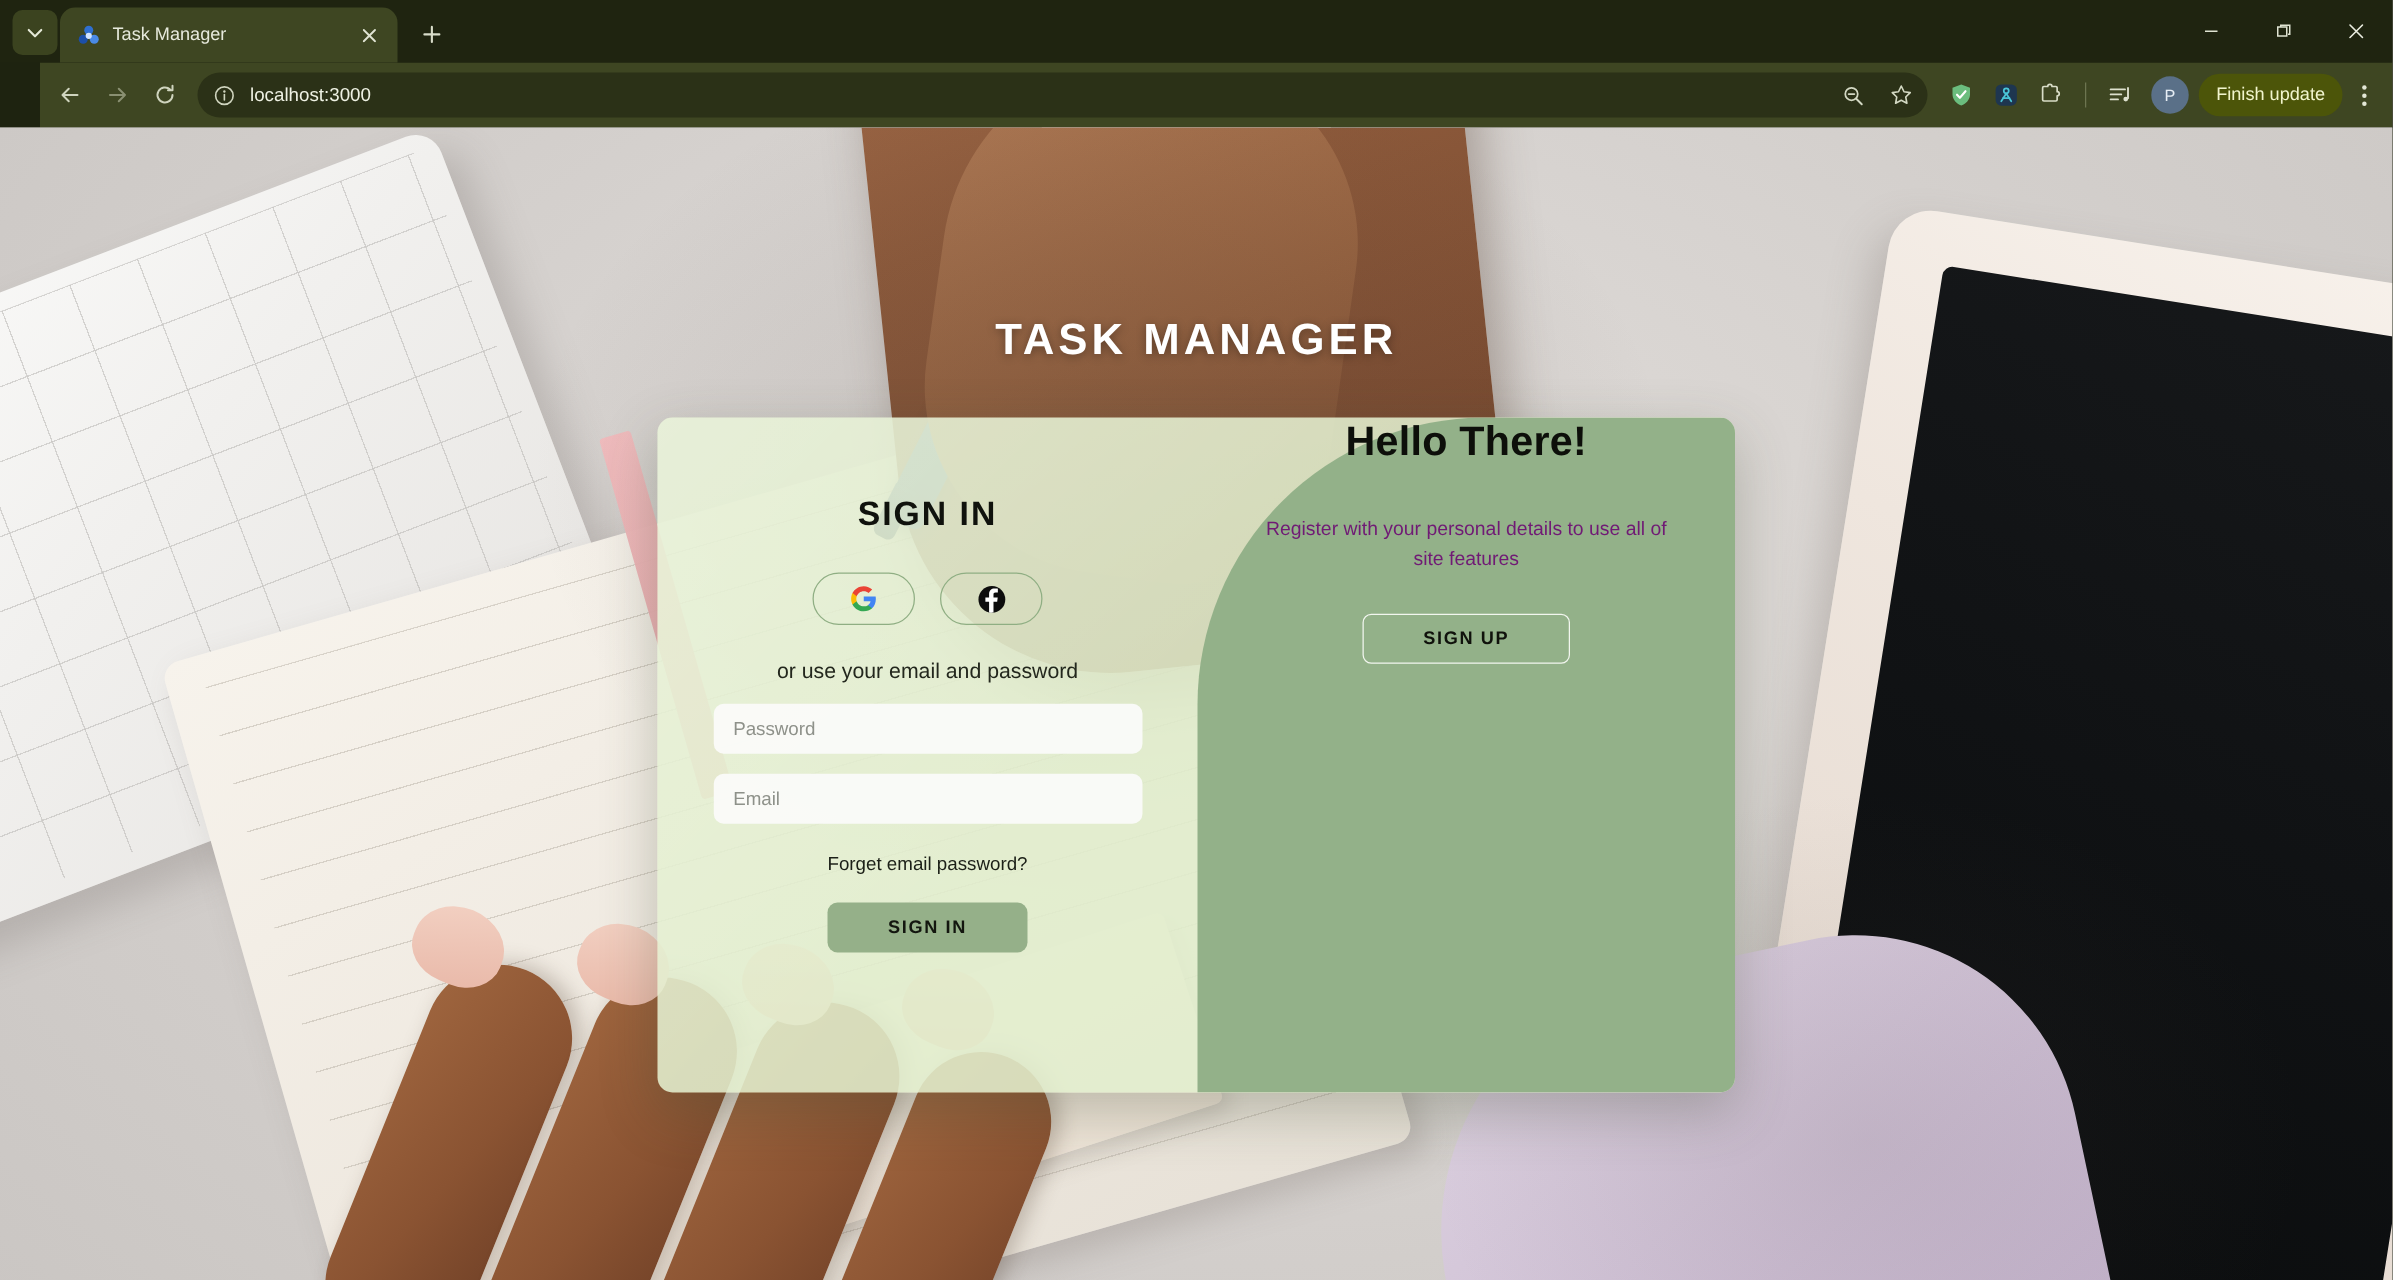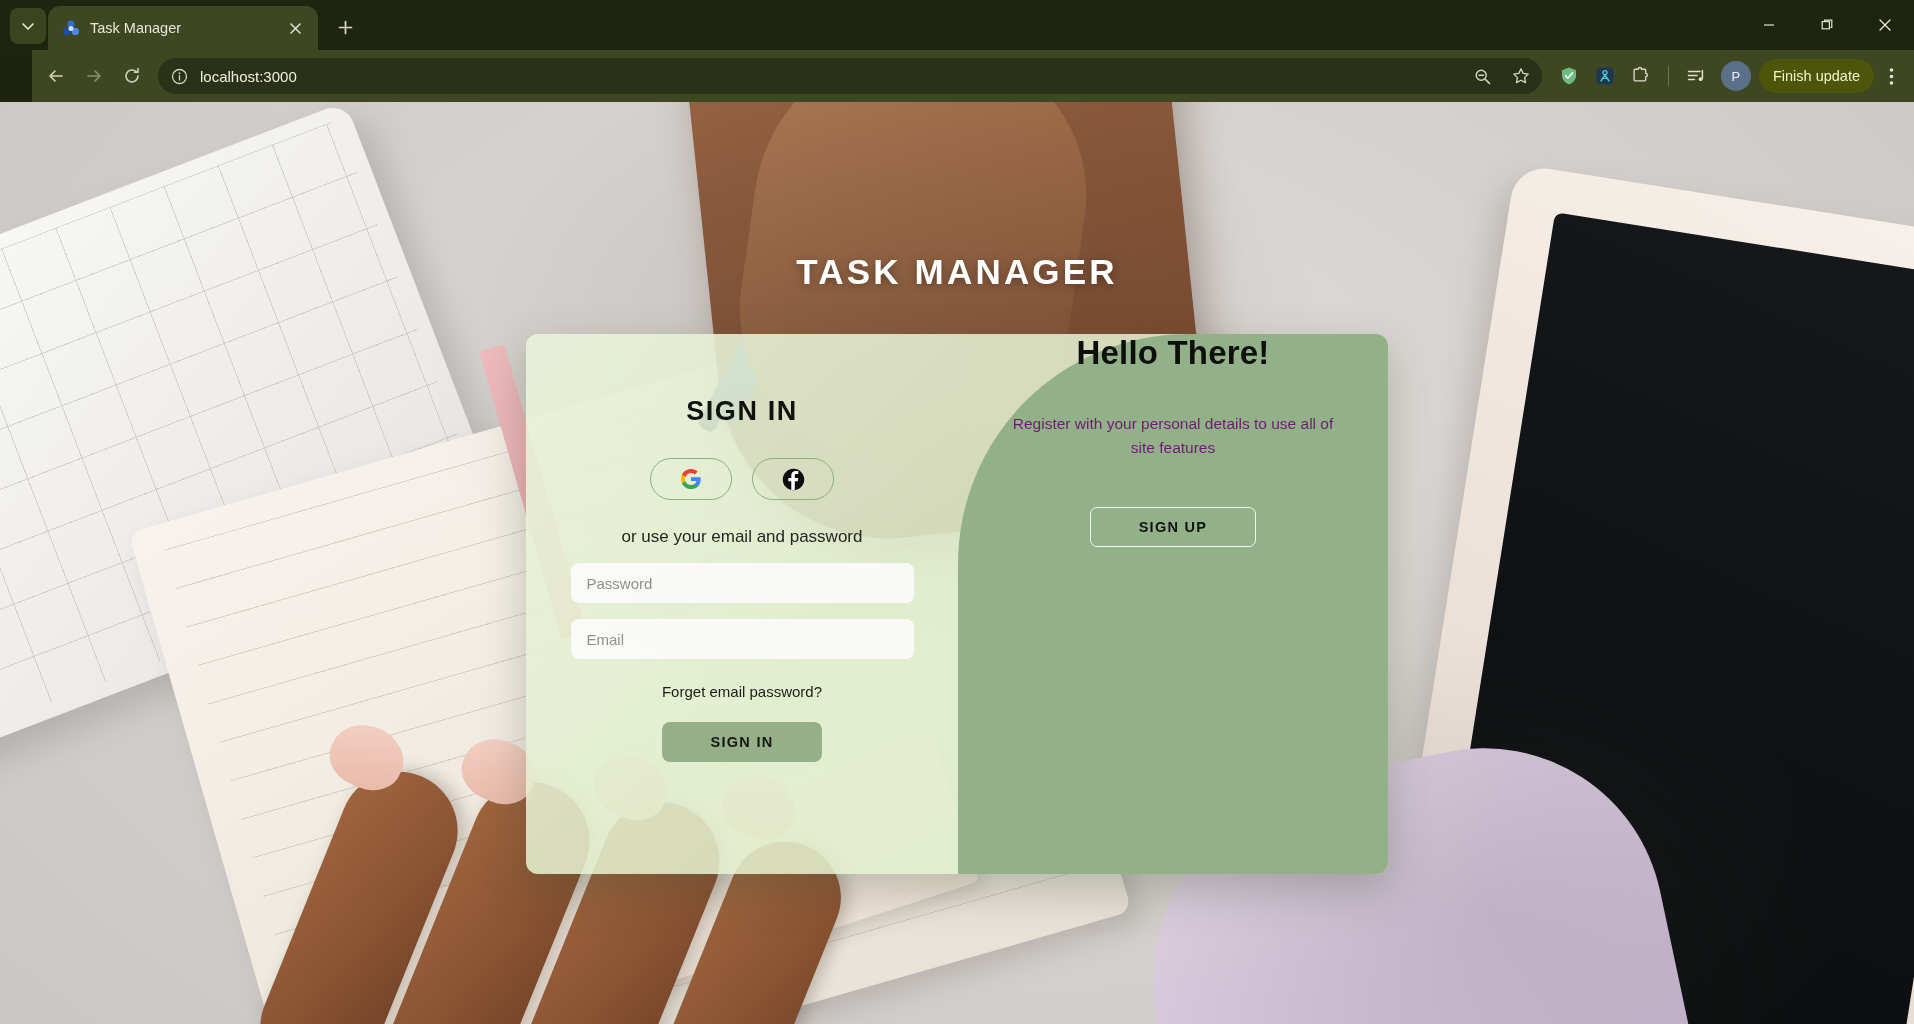--- a/index.html
+++ b/index.html
@@ -546,21 +546,21 @@
     margin-top: 40px;
     font-size: 15.5px;
     line-height: 1.52;
     color: #701a75;
     max-width: 366px;
     margin-left: auto;
     margin-right: auto;
   }
 
   .signup-btn {
-    margin-top: 48px;
+    margin-top: 32px;
     width: 166px; height: 40px;
     background: transparent;
     border: 1.4px solid #f2f6ef;
     border-radius: 7px;
     color: #10120c;
     font-size: 14.5px;
     font-weight: bold;
     letter-spacing: 1.3px;
     cursor: pointer;
     font-family: "Liberation Sans", sans-serif;

